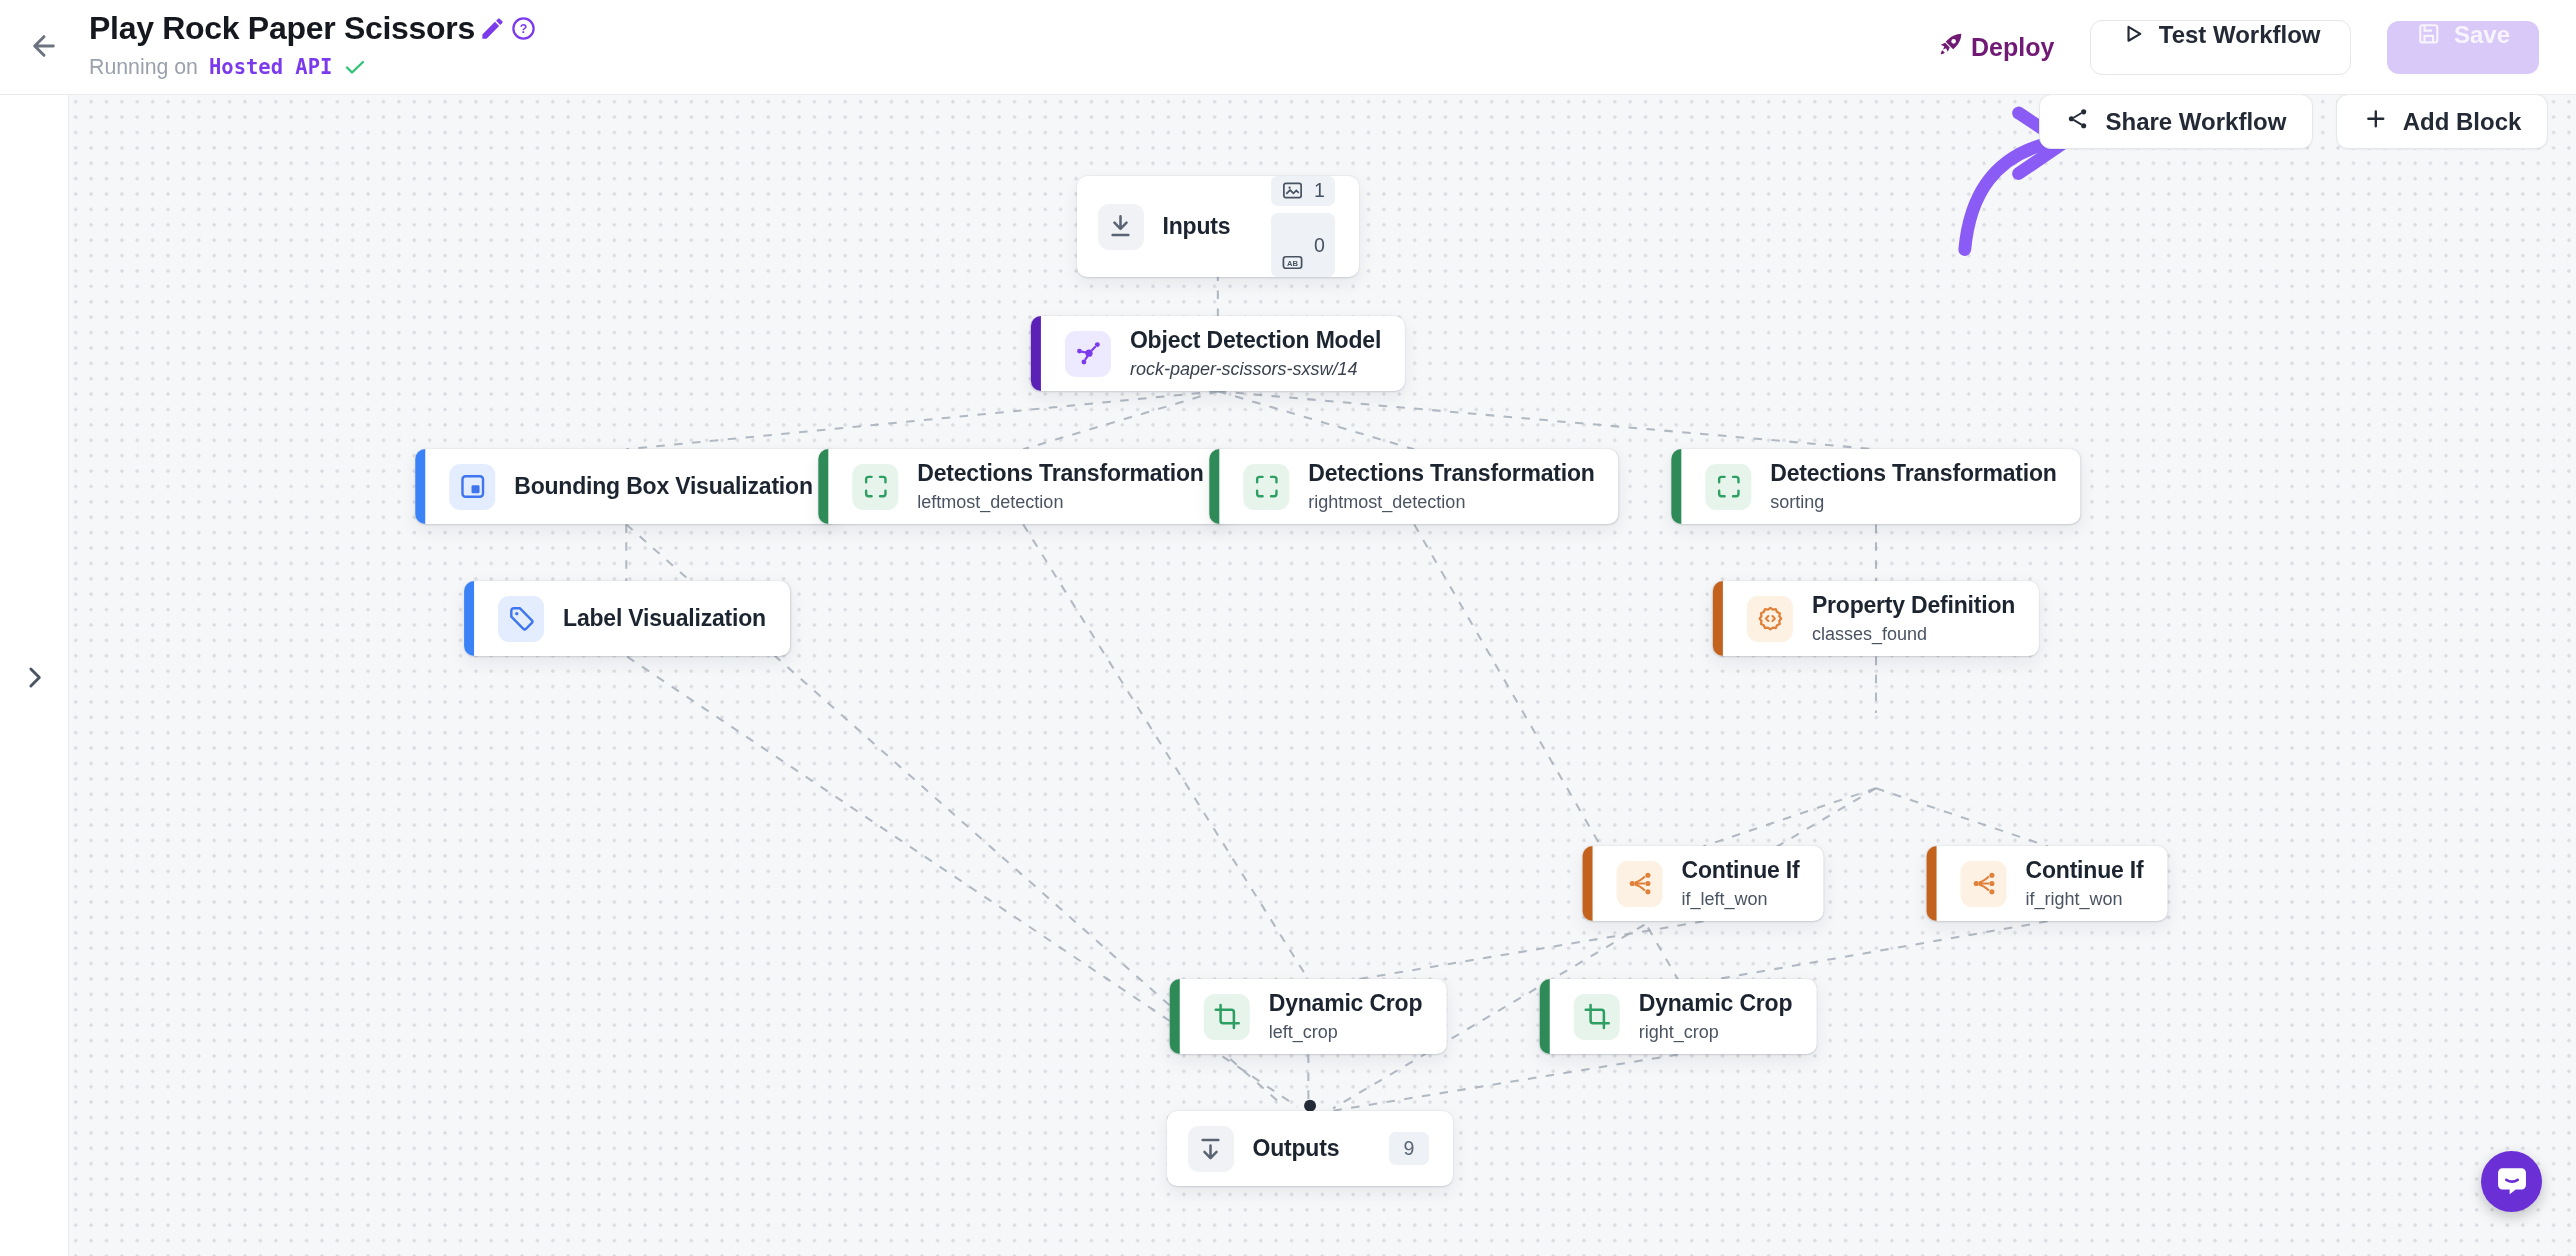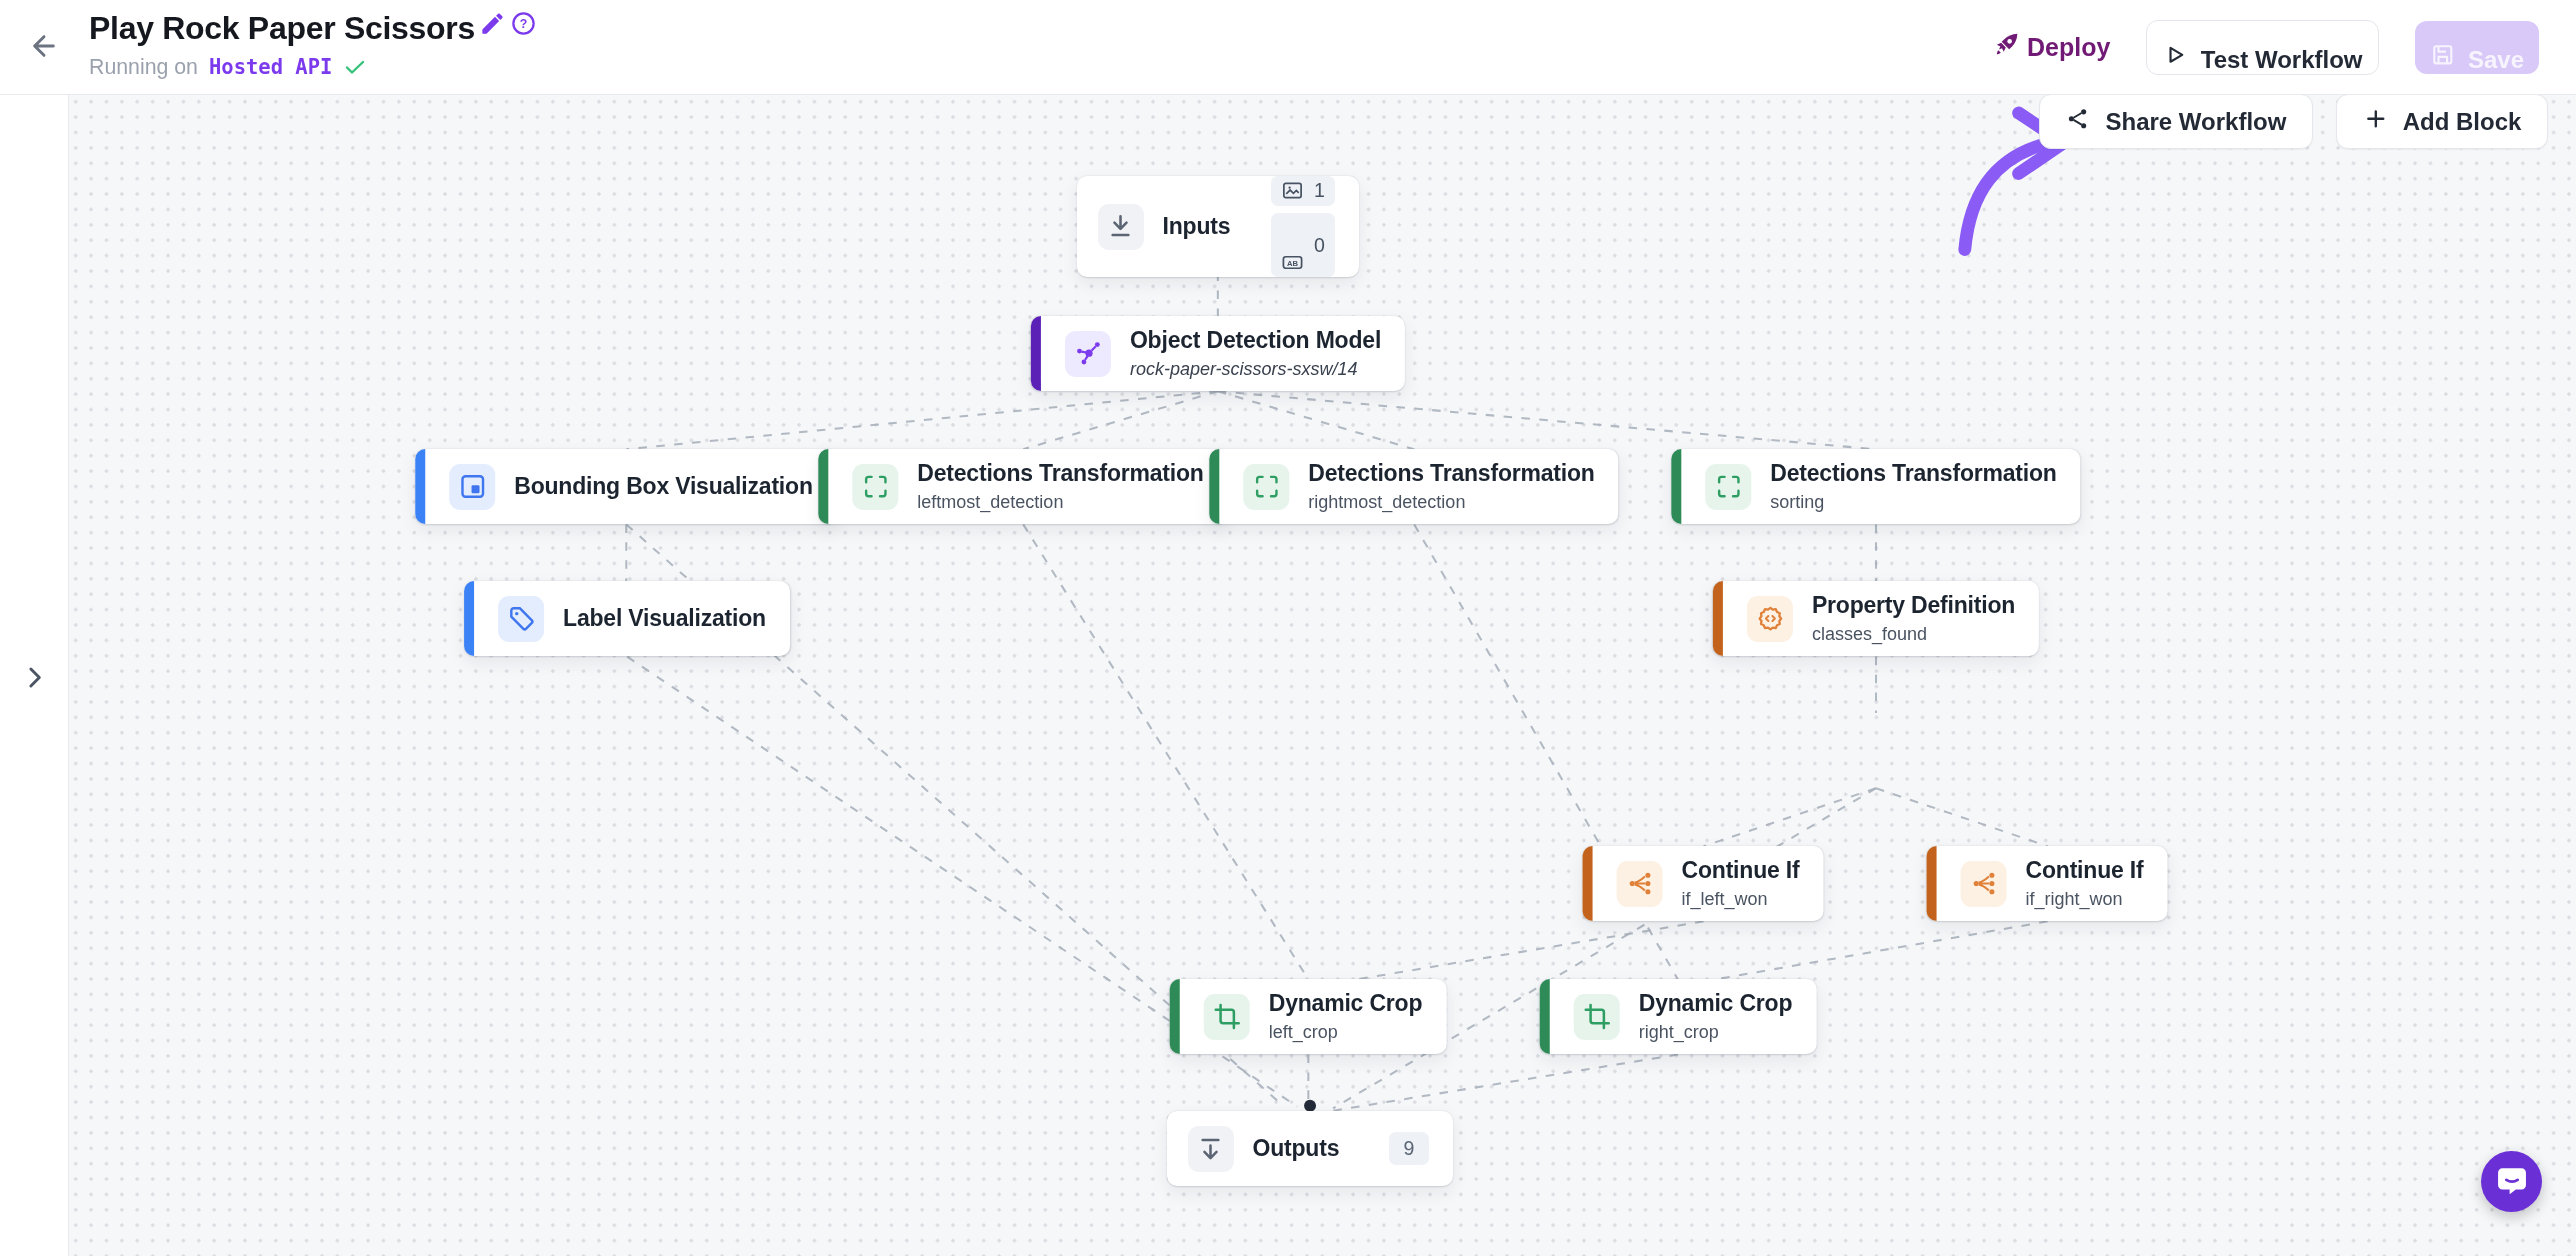--- a/index.html
+++ b/index.html
@@ -8,33 +8,33 @@
     font-family:"Liberation Sans",sans-serif;background:#ffffff;
     -webkit-font-smoothing:antialiased;
   }
   
   .header{position:absolute;left:0;top:0;width:100%;height:94px;background:#fff;
     border-bottom:0.9px solid #e8eaee;z-index:10;}
   .back-btn{position:absolute;left:22px;top:25.6px;width:44px;height:44px;display:flex;
     align-items:center;justify-content:center;color:#6b7280;cursor:pointer;border-radius:8.5px;}
   .back-btn svg{width:32px;height:32px;}
   .title-wrap{position:absolute;left:89px;top:10.2px;}
-  .title-row{display:flex;gap:4px;}
+  .title-row{display:flex;align-items:center;gap:4px;}
   .page-title{font-size:32px;font-weight:700;color:#15181e;letter-spacing:-0.3px;}
   .mini-icon{width:27px;height:27px;color:#7c3aed;display:inline-flex;}
   .mini-icon svg{width:100%;height:100%;}
   .subtitle-row{margin-top:7.7px;display:flex;align-items:center;gap:11px;font-size:21.3px;}
   .subtitle-prefix{color:#9aa1ac;}
   .runtime{color:#7c3aed;font-family:"DejaVu Sans Mono",monospace;font-weight:700;font-size:20.5px;}
   .check-icon{width:24px;height:24px;color:#34c27a;display:inline-flex;}
   .check-icon svg{width:100%;height:100%;}
   .header-actions{position:absolute;right:37px;top:0;height:94px;display:flex;align-items:center;gap:36px;}
   .deploy-btn{display:flex;align-items:center;gap:6px;color:#701a75;font-size:25px;font-weight:600;cursor:pointer;}
   .deploy-btn svg{width:29px;height:29px;}
-  .btn{display:flex;align-items:flex-end;gap:12.8px;height:53px;padding:0 15px;border-radius:12px;
+  .btn{display:flex;align-items:flex-start;gap:12.8px;height:53px;padding:0 29px;border-radius:12px;
     font-size:24px;font-weight:600;cursor:pointer;white-space:nowrap;}
   .btn svg{width:25.6px;height:25.6px;}
   .btn-outline{background:#fff;border:1.7px solid #e4e6eb;color:#232a35;}
   .btn-save{background:#d9c9f8;color:#f7f4fe;border:none;}
   
   .left-rail{position:absolute;left:0;top:94px;bottom:0;width:68px;background:#fff;
     border-right:0.9px solid #e8eaee;z-index:5;}
   .rail-chevron{position:absolute;left:12px;top:563px;width:44px;height:44px;color:#4b5563;
     display:flex;align-items:center;justify-content:center;cursor:pointer;}
   .rail-chevron svg{width:29px;height:29px;}

